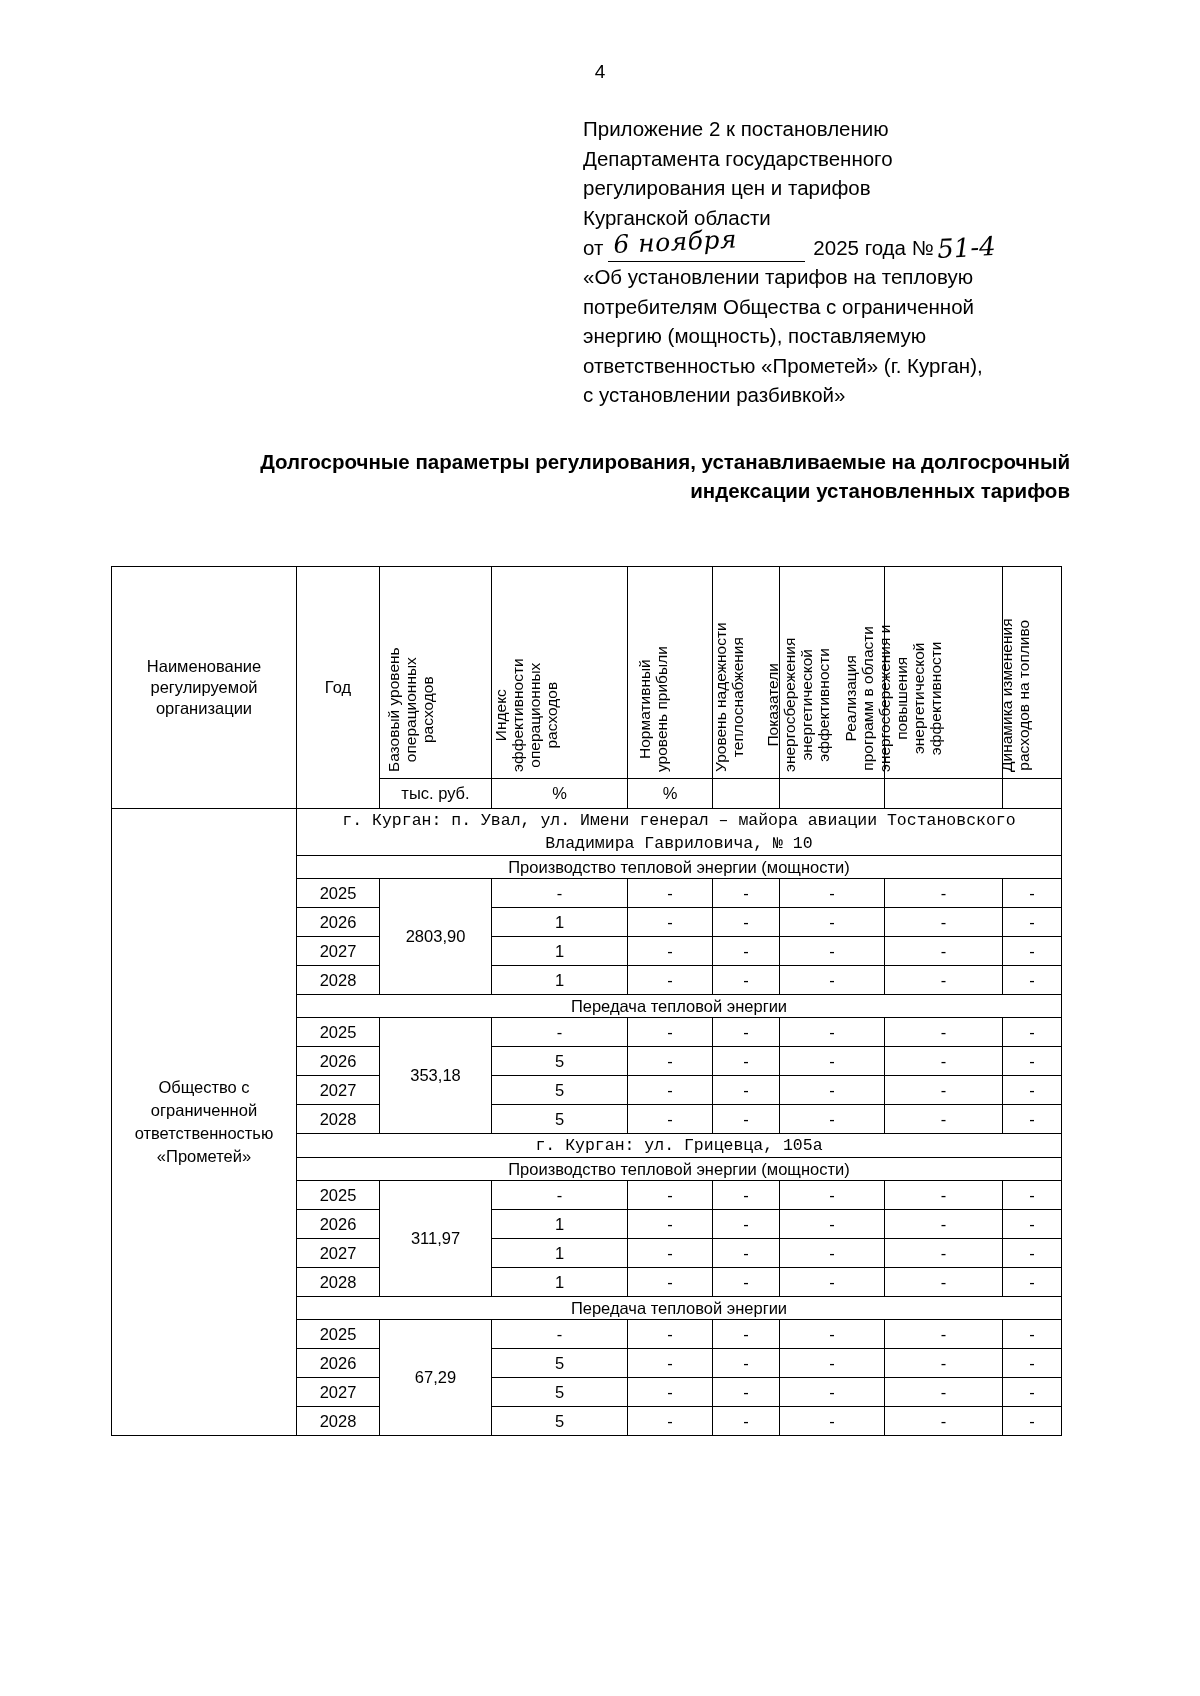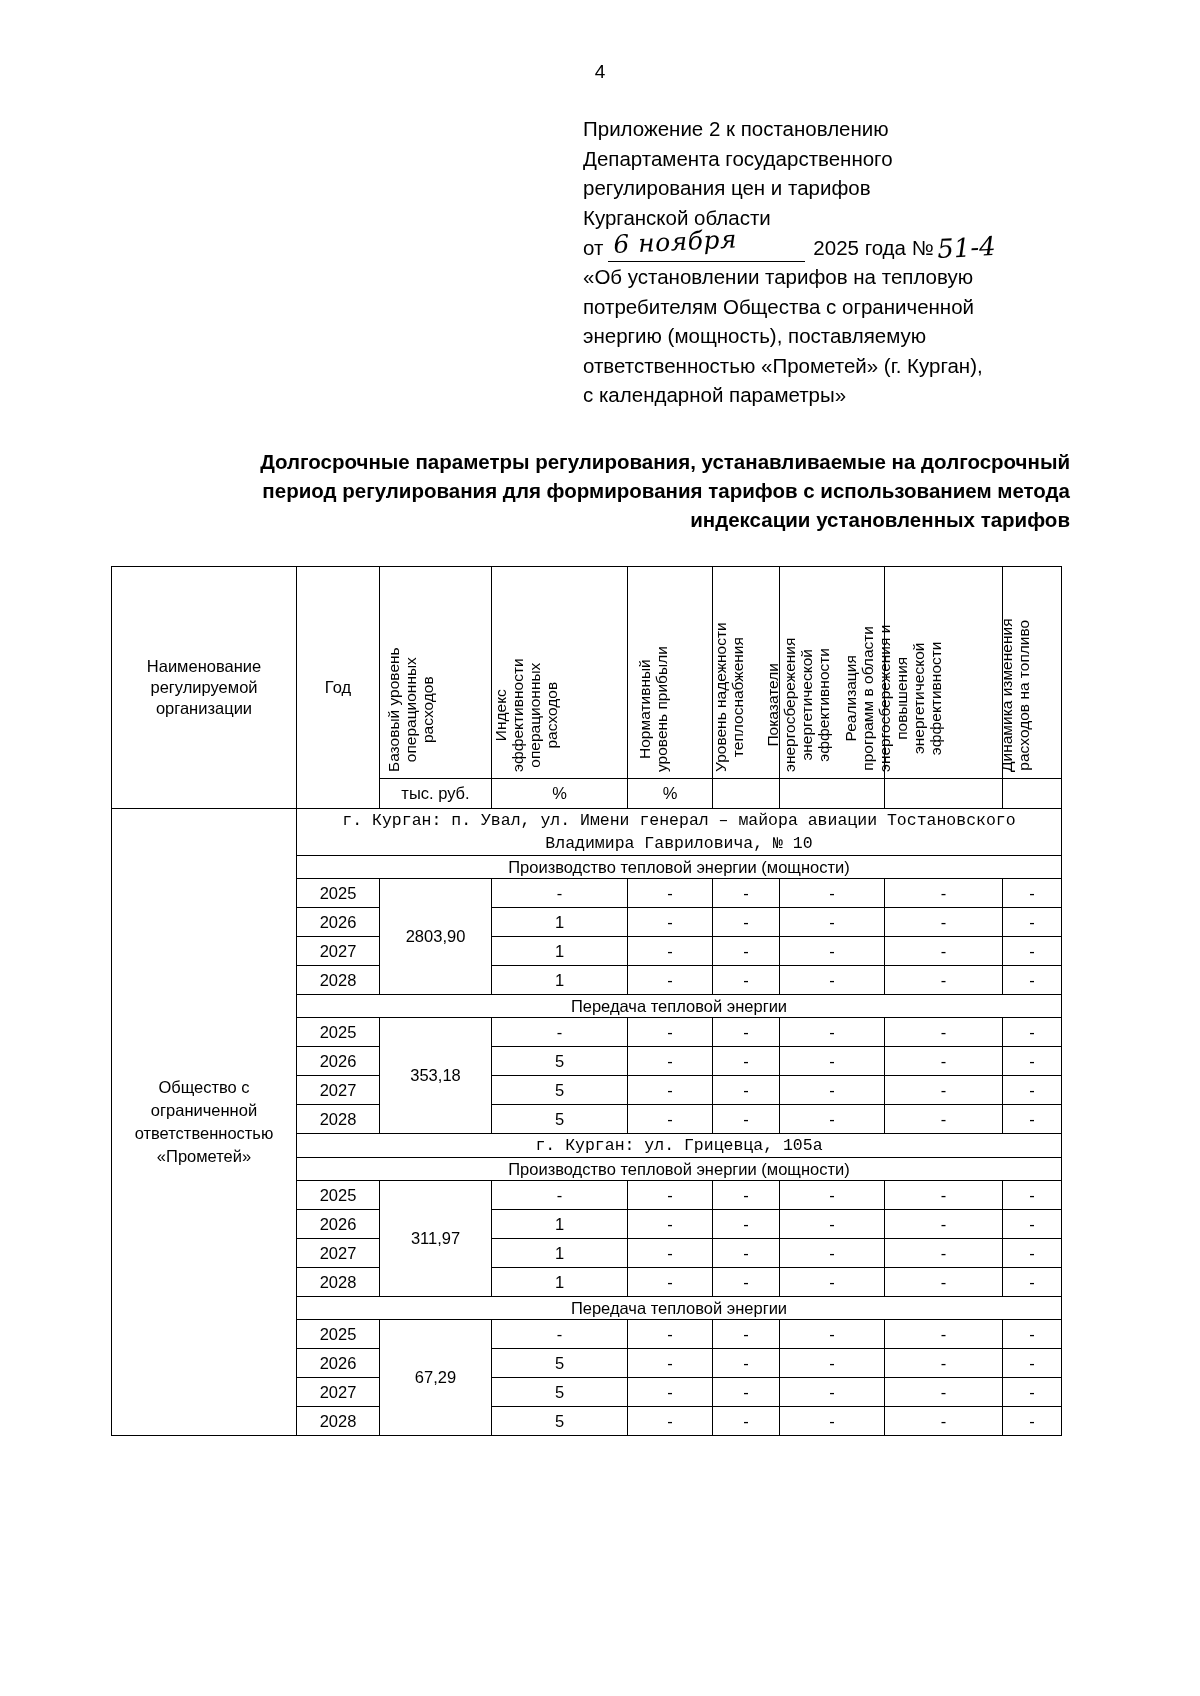--- a/index.html
+++ b/index.html
@@ -192,26 +192,25 @@
         <span class="handwriting">6 ноября</span>
       </span>
       <span class="num-pre">2025 года №</span>
       <span class="hand-num">51-4</span>
     </div>
 
     <div class="appendix-line">«Об установлении тарифов на тепловую</div>
     <div class="appendix-line">потребителям Общества с ограниченной</div>
     <div class="appendix-line">энергию (мощность), поставляемую</div>
     <div class="appendix-line">ответственностью «Прометей» (г. Курган),</div>
-    <div class="appendix-line">с календарной параметры»</div>
+    <div class="appendix-line">с установлении разбивкой»</div>
   </div>
 
   <div class="doc-title">
     <div>Долгосрочные параметры регулирования, устанавливаемые на долгосрочный</div>
-    <div>период регулирования для формирования тарифов с использованием метода</div>
     <div>индексации установленных тарифов</div>
   </div>
 
   <div class="tbl-wrap">
     <table class="grid">
       <colgroup>
         <col style="width:185px">
         <col style="width:83px">
         <col style="width:112px">
         <col style="width:136px">

